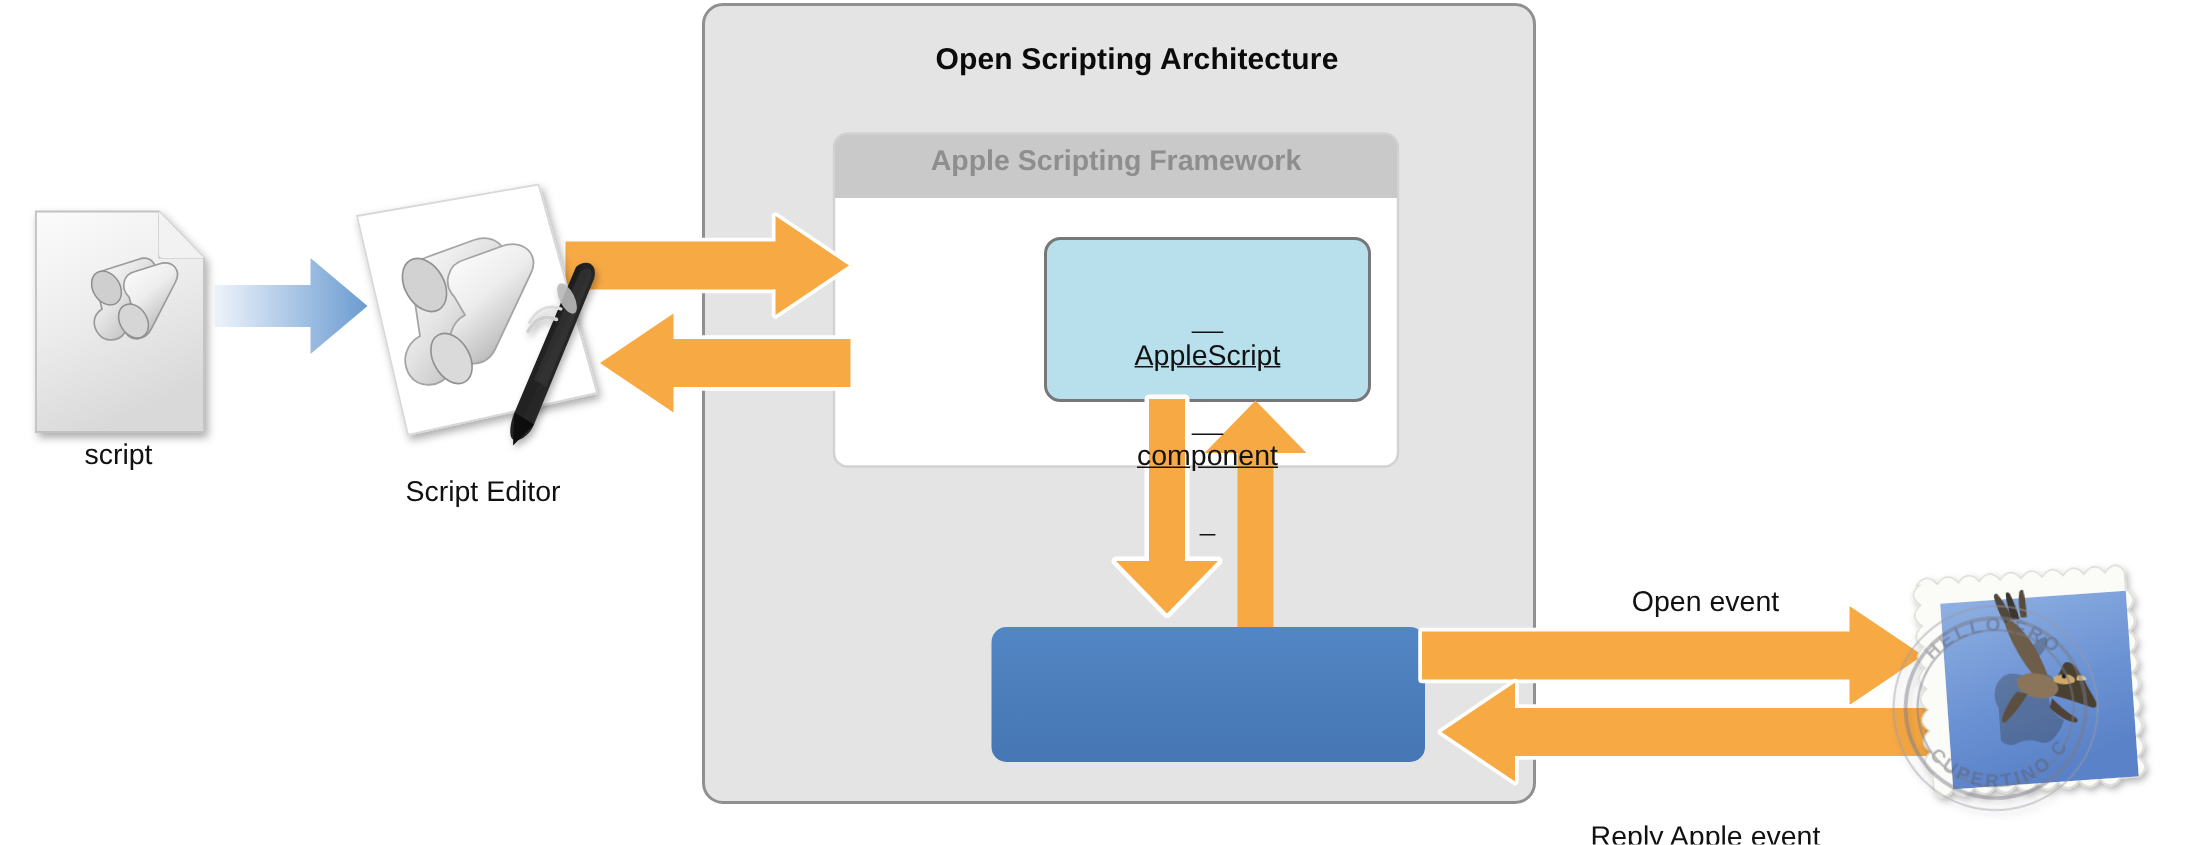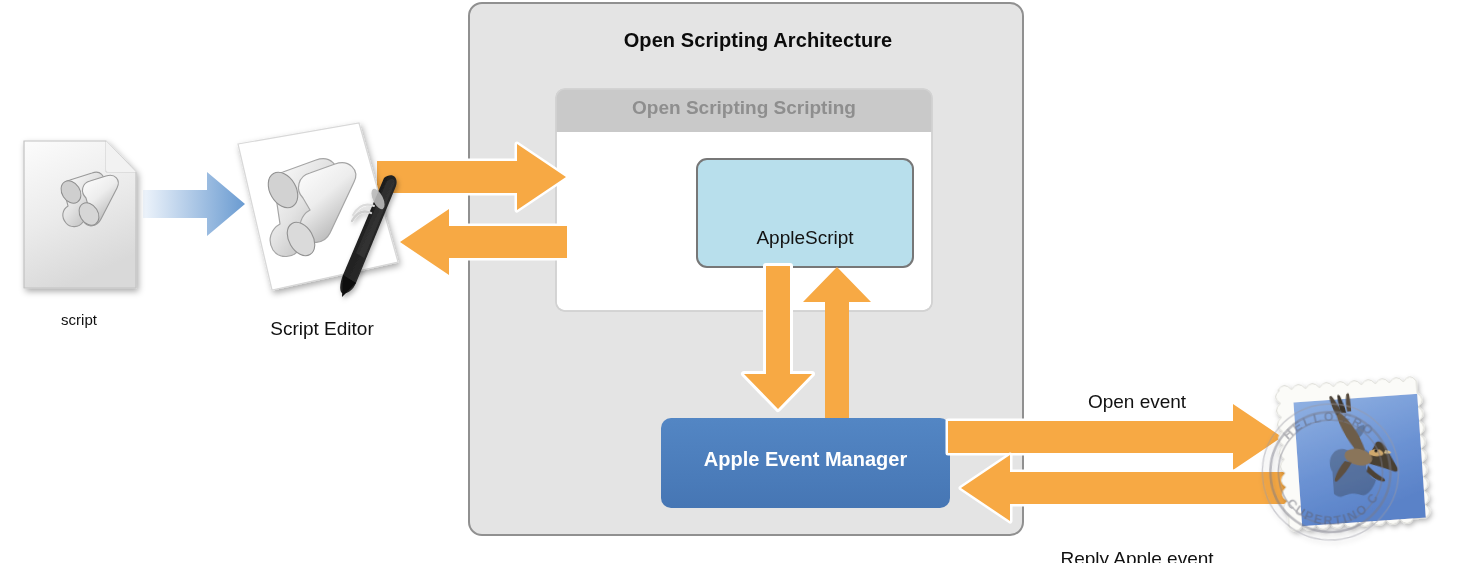--- a/index.html
+++ b/index.html
@@ -26,23 +26,23 @@
     left: 0; top: 0;
     width: 1460px;
     height: 563px;
   }
   .lbl {
     position: absolute;
     white-space: pre;
     line-height: 1.18;
   }
   .lbl-script {
-    left: 0px; top: 311px; width: 158px;
-    text-align: center;
-    font-size: 15px;
+    left: 0px; top: 293px; width: 158px;
+    text-align: center;
+    font-size: 19px;
     color: #111111;
   }
   .lbl-editor {
     left: 222px; top: 318px; width: 200px;
     text-align: center;
     font-size: 19px;
     color: #111111;
   }
   .lbl-osa {
     left: 468px; top: 29px; width: 580px;
@@ -57,20 +57,21 @@
     text-align: center;
     font-size: 19px;
     font-weight: bold;
     color: #8e8e8e;
   }
   .lbl-ascomp {
     left: 698px; top: 182px; width: 214px;
     text-align: center;
     font-size: 19px;
     color: #121212;
+    text-decoration: underline;
   }
   .lbl-aem {
     left: 661px; top: 448px; width: 289px;
     text-align: center;
     font-size: 20px;
     font-weight: bold;
     color: #ffffff;
   }
   .lbl-ae {
     left: 1004px; top: 391px; width: 266px;
@@ -286,27 +287,27 @@
       </g>
     </g>
   </svg>
 
   <div class="lbl lbl-script">script</div>
 
   <div class="lbl lbl-editor">Script Editor</div>
 
   <div class="lbl lbl-osa">Open Scripting Architecture</div>
 
-  <div class="lbl lbl-osf">Open Scripting Scripting</div>
+  <div class="lbl lbl-osf">Apple Scripting Framework</div>
 
   <div class="lbl lbl-ascomp">
     <div>AppleScript</div>
+    <div>component</div>
   </div>
 
-  <div class="lbl lbl-aem">Apple Event Manager</div>
 
   <div class="lbl lbl-ae">Open event</div>
 
   <div class="lbl lbl-reply">
     <div>Reply Apple event</div>
     
   </div>
 
 </div>
 

